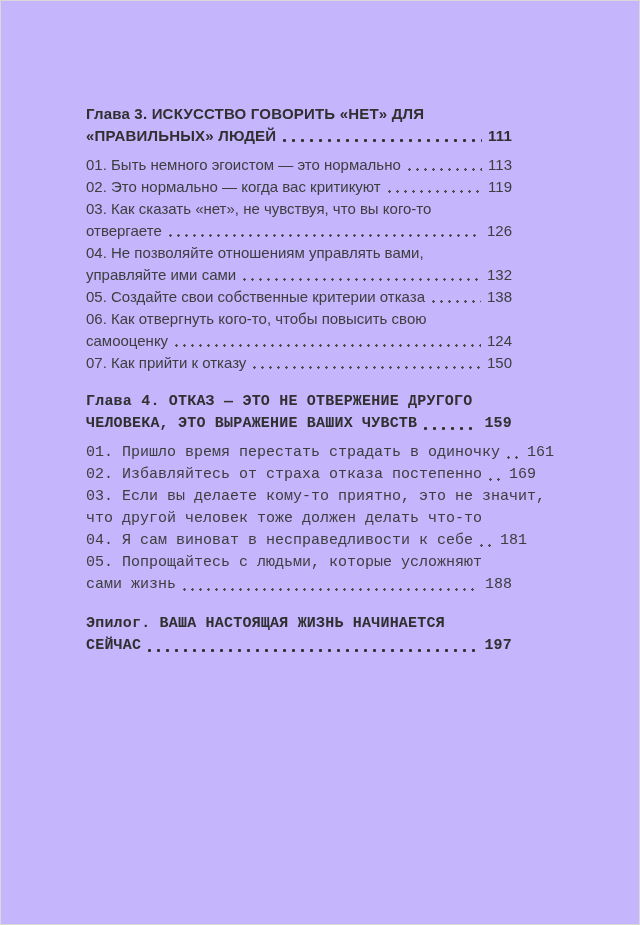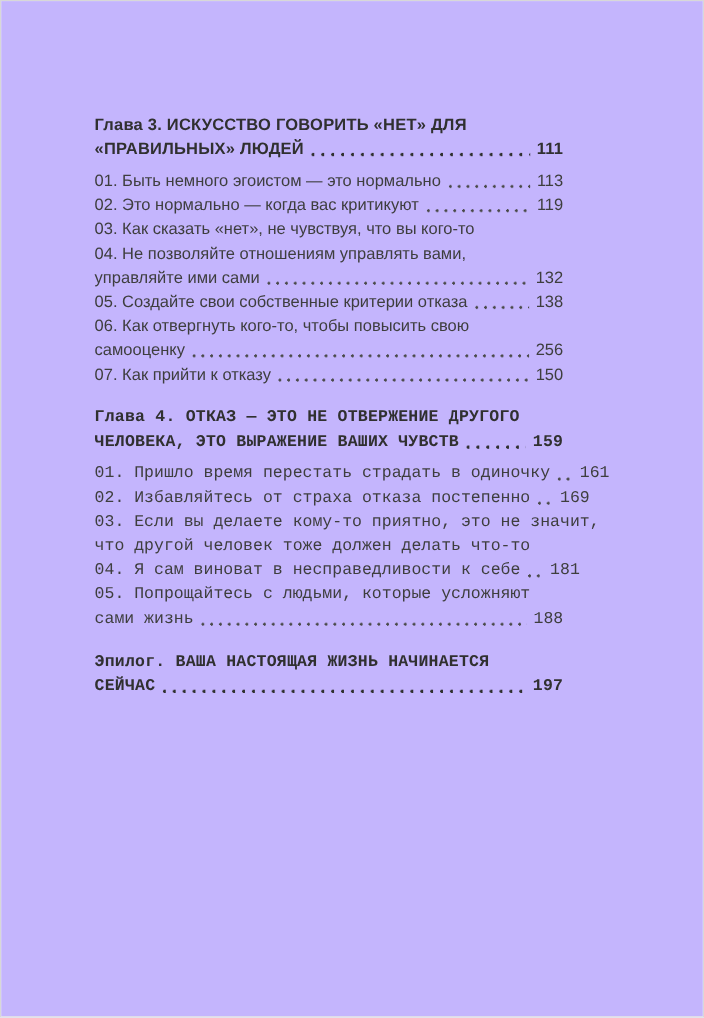--- a/index.html
+++ b/index.html
@@ -95,20 +95,25 @@
           </div>
           <div class="toc-entry">
             <div class="toc-line last">
               <span class="line-text">02. Это нормально — когда вас критикуют</span>
               <span class="dot-leader"></span>
               <span class="page-number">119</span>
             </div>
           </div>
           <div class="toc-entry">
             <div class="toc-line"><span class="line-text">03. Как сказать «нет», не чувствуя, что вы кого-то</span></div>
+            <div class="toc-line last">
+              <span class="line-text">отвергаете</span>
+              <span class="dot-leader"></span>
+              <span class="page-number">126</span>
+            </div>
           </div>
           <div class="toc-entry">
             <div class="toc-line"><span class="line-text">04. Не позволяйте отношениям управлять вами,</span></div>
             <div class="toc-line last">
               <span class="line-text">управляйте ими сами</span>
               <span class="dot-leader"></span>
               <span class="page-number">132</span>
             </div>
           </div>
           <div class="toc-entry">
@@ -116,21 +121,21 @@
               <span class="line-text">05. Создайте свои собственные критерии отказа</span>
               <span class="dot-leader"></span>
               <span class="page-number">138</span>
             </div>
           </div>
           <div class="toc-entry">
             <div class="toc-line"><span class="line-text">06. Как отвергнуть кого-то, чтобы повысить свою</span></div>
             <div class="toc-line last">
               <span class="line-text">самооценку</span>
               <span class="dot-leader"></span>
-              <span class="page-number">256</span>
+              <span class="page-number">124</span>
             </div>
           </div>
           <div class="toc-entry">
             <div class="toc-line last">
               <span class="line-text">07. Как прийти к отказу</span>
               <span class="dot-leader"></span>
               <span class="page-number">150</span>
             </div>
           </div>
         </div>

